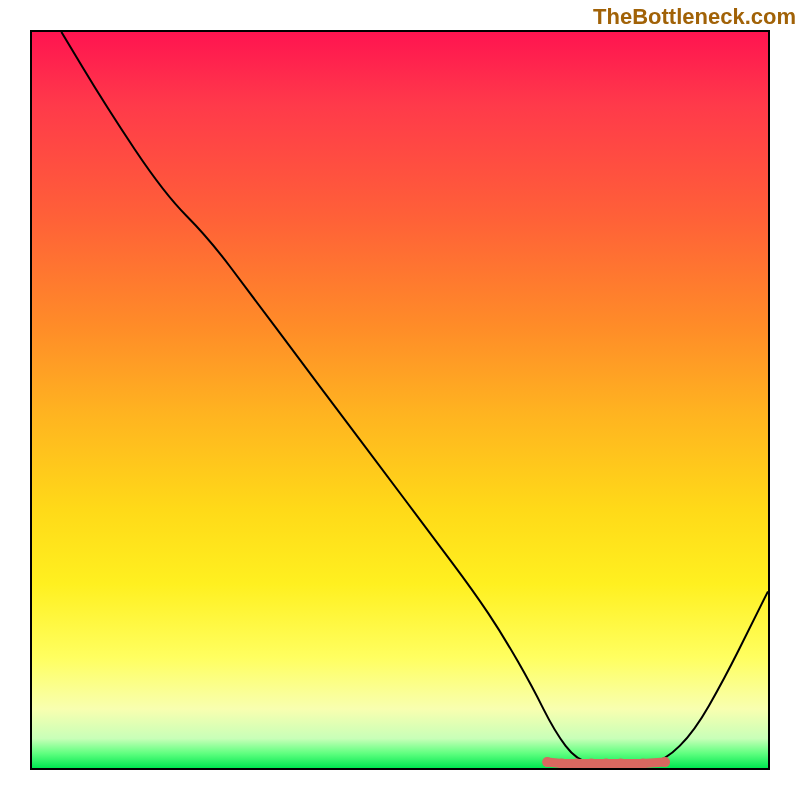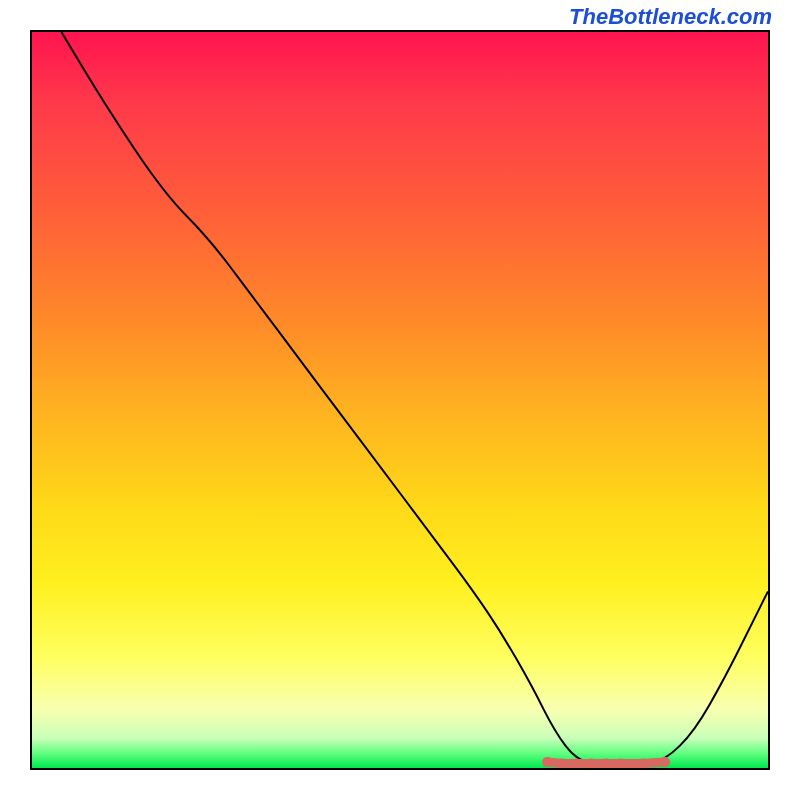--- a/index.html
+++ b/index.html
@@ -7,26 +7,25 @@
     padding: 0;
     width: 800px;
     height: 800px;
     background: #ffffff;
     font-family: Arial, sans-serif;
     position: relative;
   }
   .watermark {
     position: absolute;
     top: 4px;
-    right: 28px;
+    right: 4px;
     font-size: 22px;
     font-weight: bold;
-    color: #1d4ed8;
+    color: #a16207;
     z-index: 10;
-    font-style: italic;
   }
   .plot-area {
     position: absolute;
     top: 30px;
     left: 30px;
     width: 740px;
     height: 740px;
     border: 2px solid #000000;
     box-sizing: border-box;
   }

